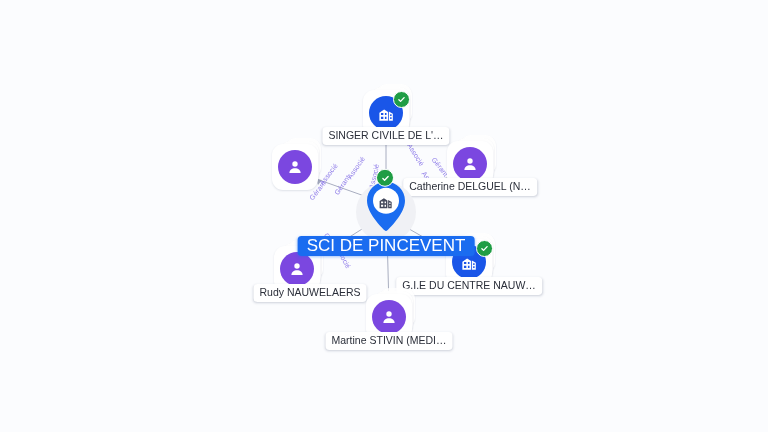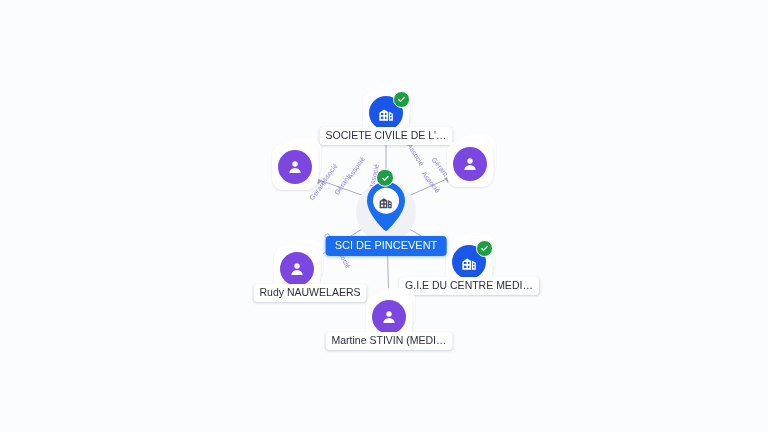--- a/index.html
+++ b/index.html
@@ -146,21 +146,21 @@
     align-items: center;
     justify-content: center;
   }
   .focus-label {
     position: absolute;
     transform: translate(-50%, 0);
     background: #1a6cf0;
     color: #ffffff;
     border-radius: 4px;
     padding: 3px 9px 4px 9px;
-    font-size: 11px;
+    font-size: 17px;
     line-height: 13px;
     white-space: nowrap;
     box-shadow: 0 1px 3px rgba(26,108,240,0.4);
   }
 
   
   .edge-label {
     position: absolute;
     color: #8d7ae8;
     font-size: 7px;
@@ -220,21 +220,21 @@
           <path fill="#ffffff" d="M15 21V9.6l5 2.6V21h-5zm1.6-2h1.8v-2.2h-1.8V19zm0-3.8h1.8V13h-1.8v2.2z"></path>
         </svg>
       </div>
       <div class="check-badge">
         <svg width="9" height="9" viewBox="0 0 24 24">
           <path fill="none" stroke="#ffffff" stroke-width="3.6" stroke-linecap="round" stroke-linejoin="round" d="M5 12.5l4.5 4.5L19 7"></path>
         </svg>
       </div>
     </div>
   </div>
-  <div class="node-label" style="left:386px; top:127px;">SOCIETE CIVILE DE L'…</div>
+  <div class="node-label" style="left:386px; top:127px;">SINGER CIVILE DE L'…</div>
 
   <div class="node" style="left:295px; top:167px;">
     <div class="node-stack">
       <div class="stack-card c3"></div>
       <div class="stack-card c2"></div>
       <div class="stack-card c1"></div>
       <div class="node-disc person">
         <svg width="18" height="18" viewBox="0 0 24 24">
           <circle cx="12" cy="8" r="3.6" fill="#ffffff"></circle>
           <path fill="#ffffff" d="M4.5 20c0-4.1 3.4-6.3 7.5-6.3s7.5 2.2 7.5 6.3H4.5z"></path>
@@ -249,20 +249,21 @@
       <div class="stack-card c2"></div>
       <div class="stack-card c1"></div>
       <div class="node-disc person">
         <svg width="18" height="18" viewBox="0 0 24 24">
           <circle cx="12" cy="8" r="3.6" fill="#ffffff"></circle>
           <path fill="#ffffff" d="M4.5 20c0-4.1 3.4-6.3 7.5-6.3s7.5 2.2 7.5 6.3H4.5z"></path>
         </svg>
       </div>
     </div>
   </div>
+  <div class="node-label" style="left:470px; top:178px;">Catherine DELGUEL (N…</div>
 
   <div class="node" style="left:297px; top:269px;">
     <div class="node-stack">
       <div class="stack-card c3"></div>
       <div class="stack-card c2"></div>
       <div class="stack-card c1"></div>
       <div class="node-disc person">
         <svg width="18" height="18" viewBox="0 0 24 24">
           <circle cx="12" cy="8" r="3.6" fill="#ffffff"></circle>
           <path fill="#ffffff" d="M4.5 20c0-4.1 3.4-6.3 7.5-6.3s7.5 2.2 7.5 6.3H4.5z"></path>
@@ -283,21 +284,21 @@
           <path fill="#ffffff" d="M15 21V9.6l5 2.6V21h-5zm1.6-2h1.8v-2.2h-1.8V19zm0-3.8h1.8V13h-1.8v2.2z"></path>
         </svg>
       </div>
       <div class="check-badge">
         <svg width="9" height="9" viewBox="0 0 24 24">
           <path fill="none" stroke="#ffffff" stroke-width="3.6" stroke-linecap="round" stroke-linejoin="round" d="M5 12.5l4.5 4.5L19 7"></path>
         </svg>
       </div>
     </div>
   </div>
-  <div class="node-label" style="left:469px; top:277px;">G.I.E DU CENTRE MEDI…</div>
+  <div class="node-label" style="left:469px; top:277px;">G.I.E DU CENTRE NAUW…</div>
 
   <div class="node" style="left:389px; top:317px;">
     <div class="node-stack">
       <div class="stack-card c3"></div>
       <div class="stack-card c2"></div>
       <div class="stack-card c1"></div>
       <div class="node-disc person">
         <svg width="18" height="18" viewBox="0 0 24 24">
           <circle cx="12" cy="8" r="3.6" fill="#ffffff"></circle>
           <path fill="#ffffff" d="M4.5 20c0-4.1 3.4-6.3 7.5-6.3s7.5 2.2 7.5 6.3H4.5z"></path>

